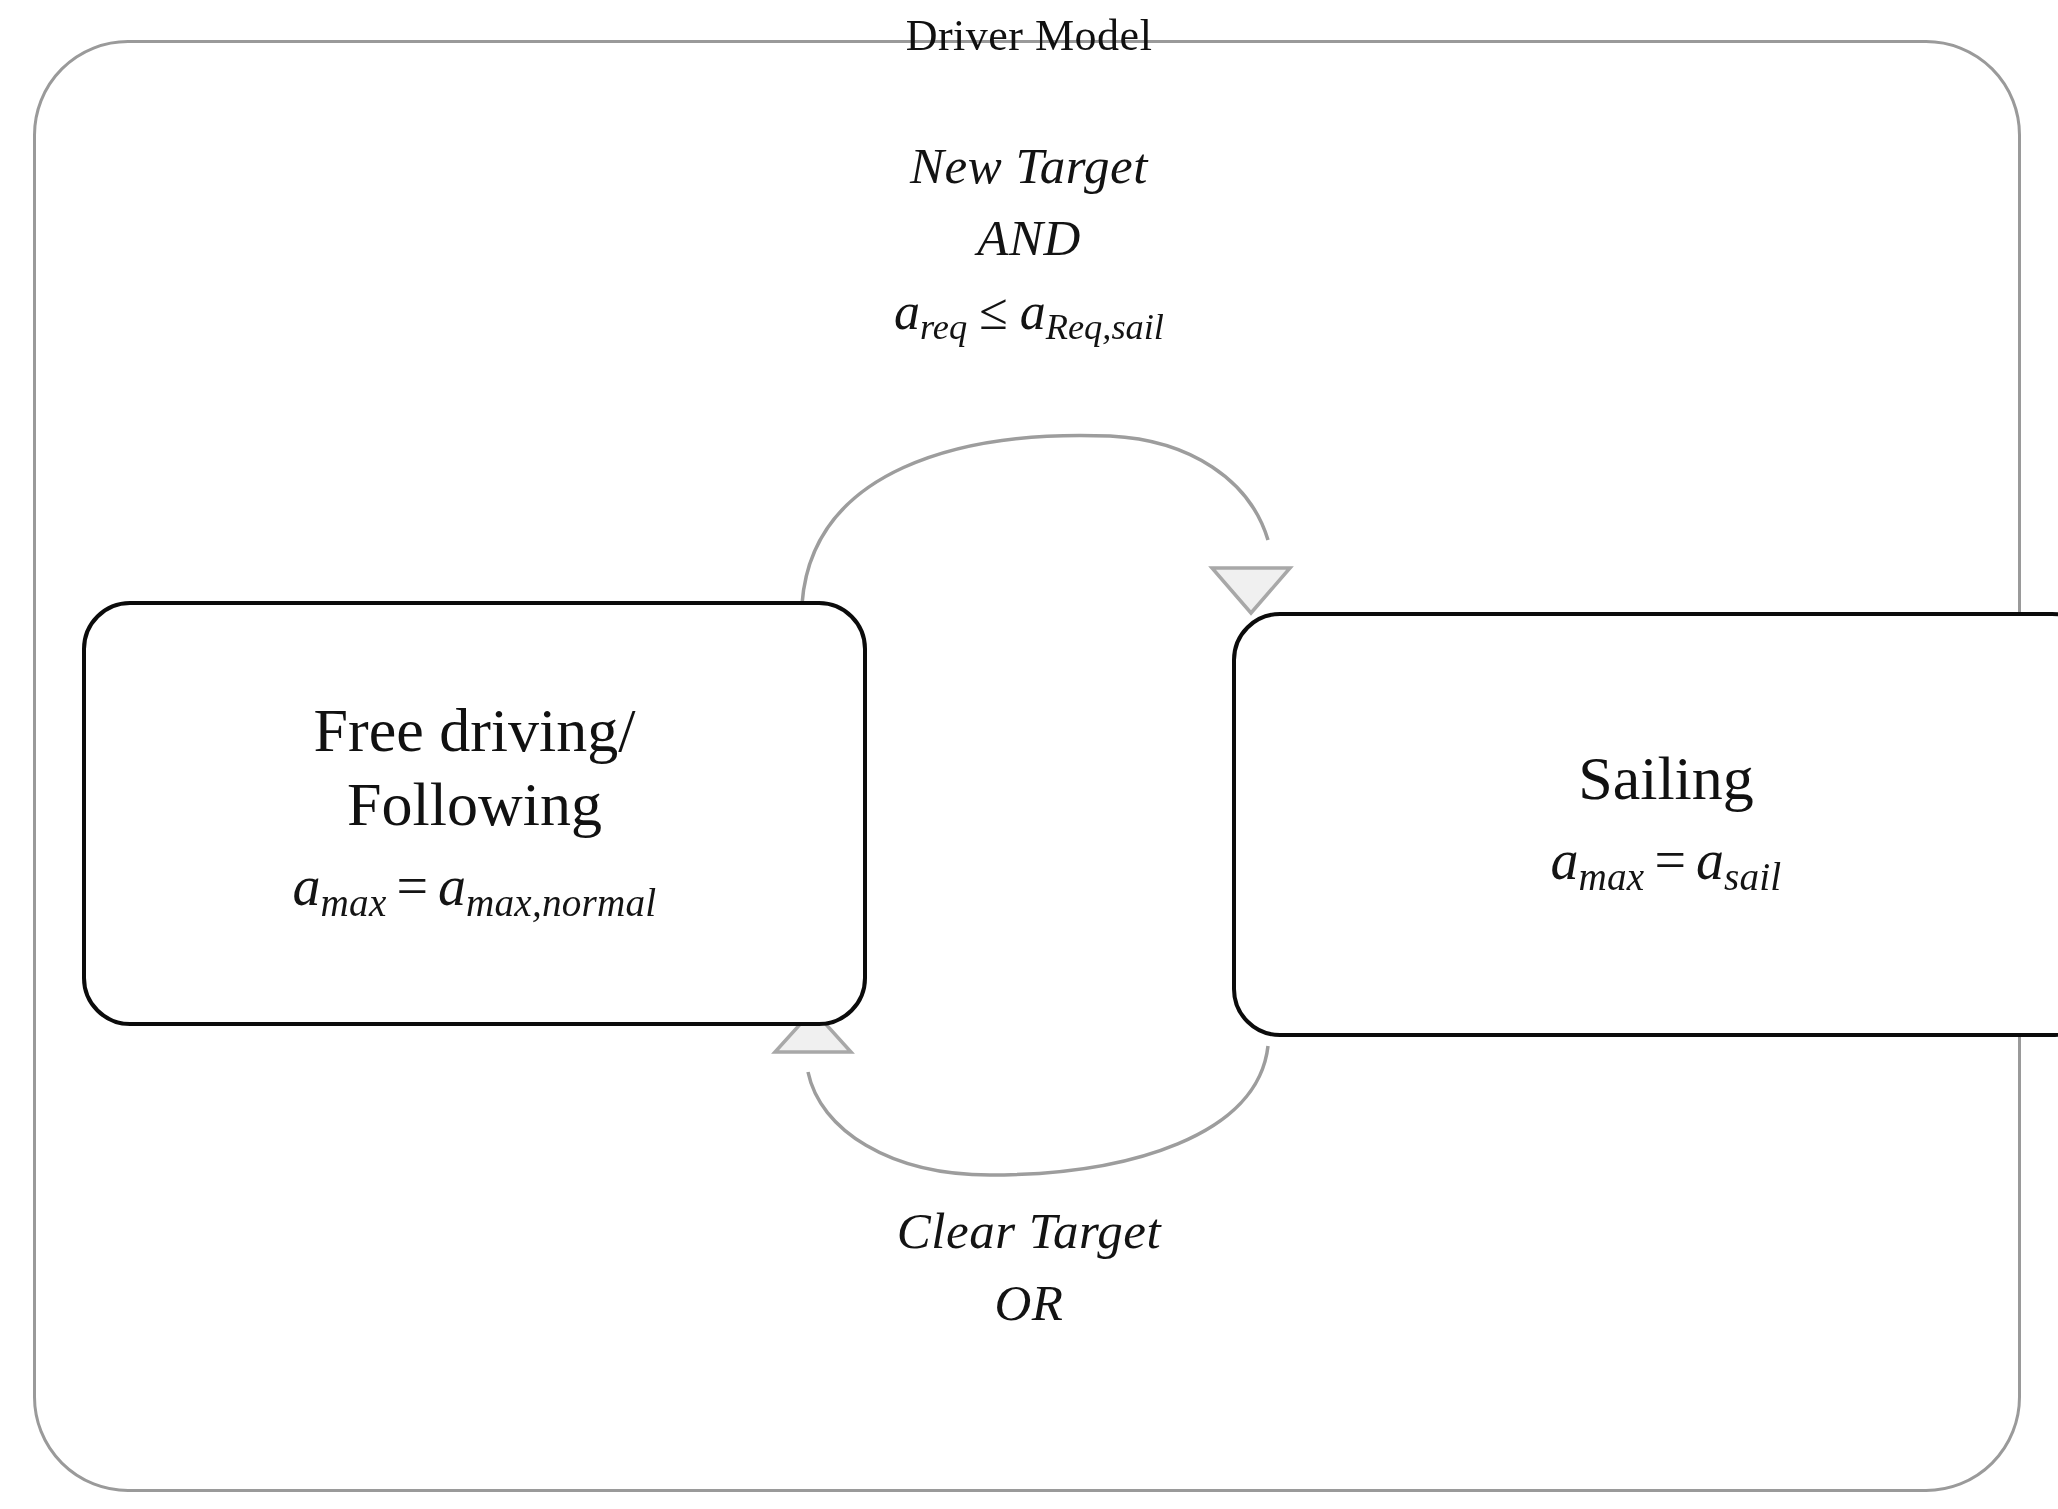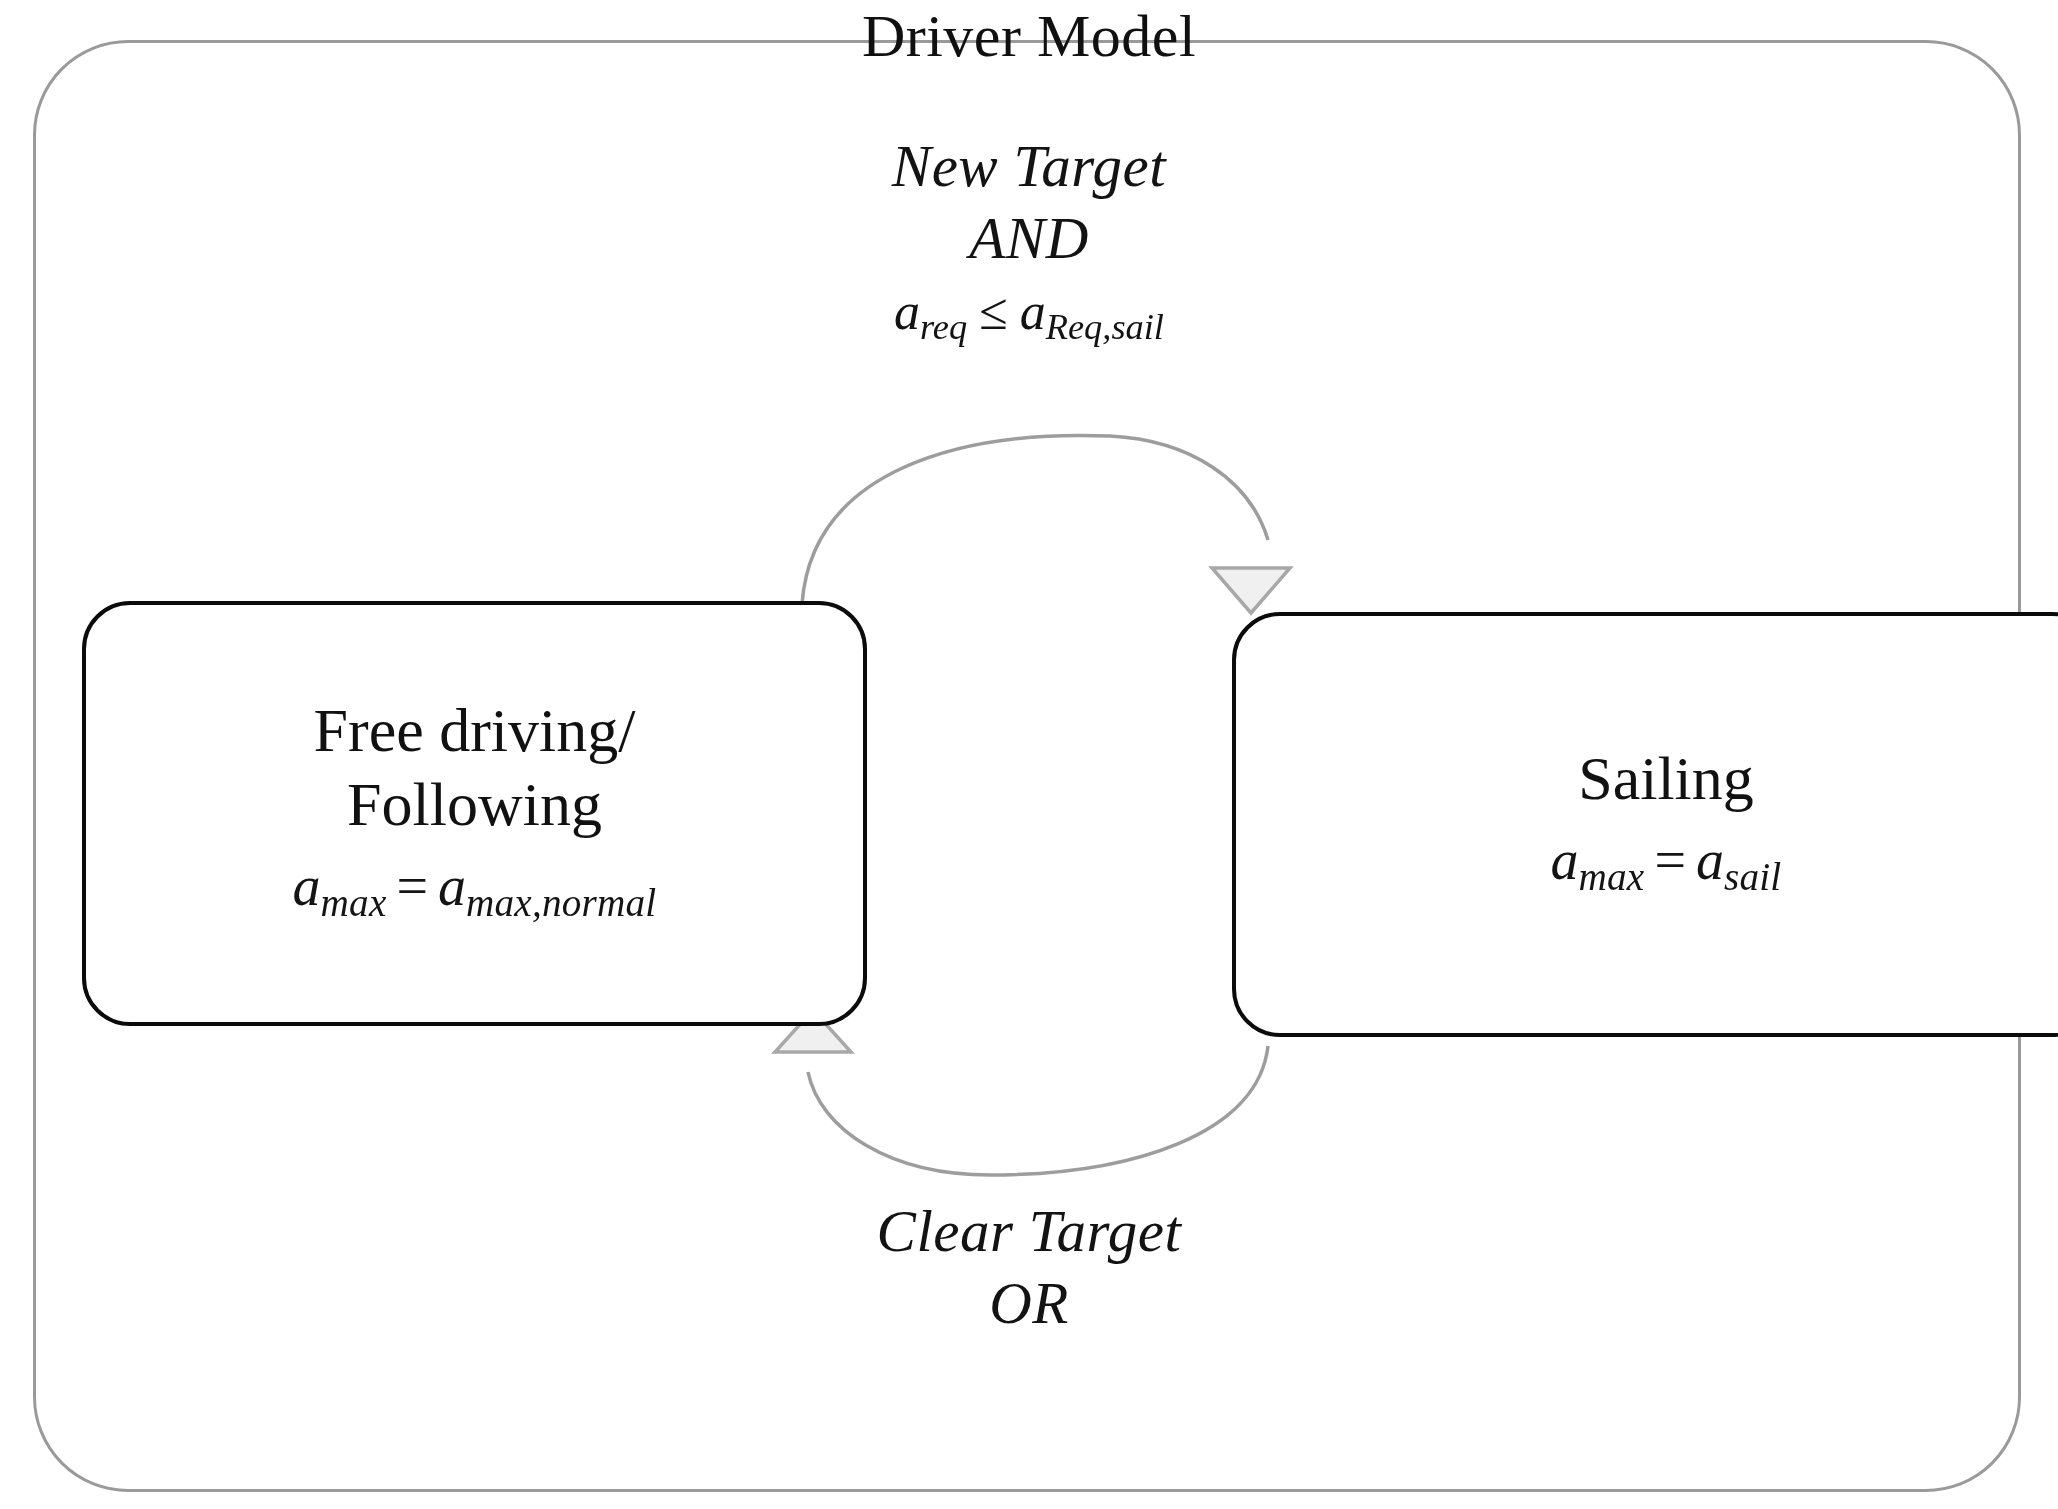--- a/index.html
+++ b/index.html
@@ -41,21 +41,21 @@
     width: 570px;
     height: 22px;
     background: #ffffff;
   }
   .frame-title {
     position: absolute;
     left: 0;
     top: 0px;
     width: 2058px;
     text-align: center;
-    font-size: 60px;
+    font-size: 44px;
     line-height: 72px;
     letter-spacing: 0.5px;
     color: #101010;
     font-family: "Liberation Serif", "DejaVu Serif", serif;
   }
 
   
   .state-box {
     position: absolute;
     box-sizing: border-box;
@@ -112,21 +112,21 @@
     position: absolute;
     width: 2058px;
     left: 0;
     text-align: center;
     font-style: italic;
     color: #131313;
     font-family: "Liberation Serif", "DejaVu Serif", serif;
   }
   .cond .line1,
   .cond .line2 {
-    font-size: 59px;
+    font-size: 51px;
     line-height: 72px;
     letter-spacing: 0.5px;
   }
   .cond .eq {
     font-size: 52px;
     line-height: 76px;
   }
   .cond .eq sub {
     font-size: 0.70em;
     vertical-align: -0.28em;

